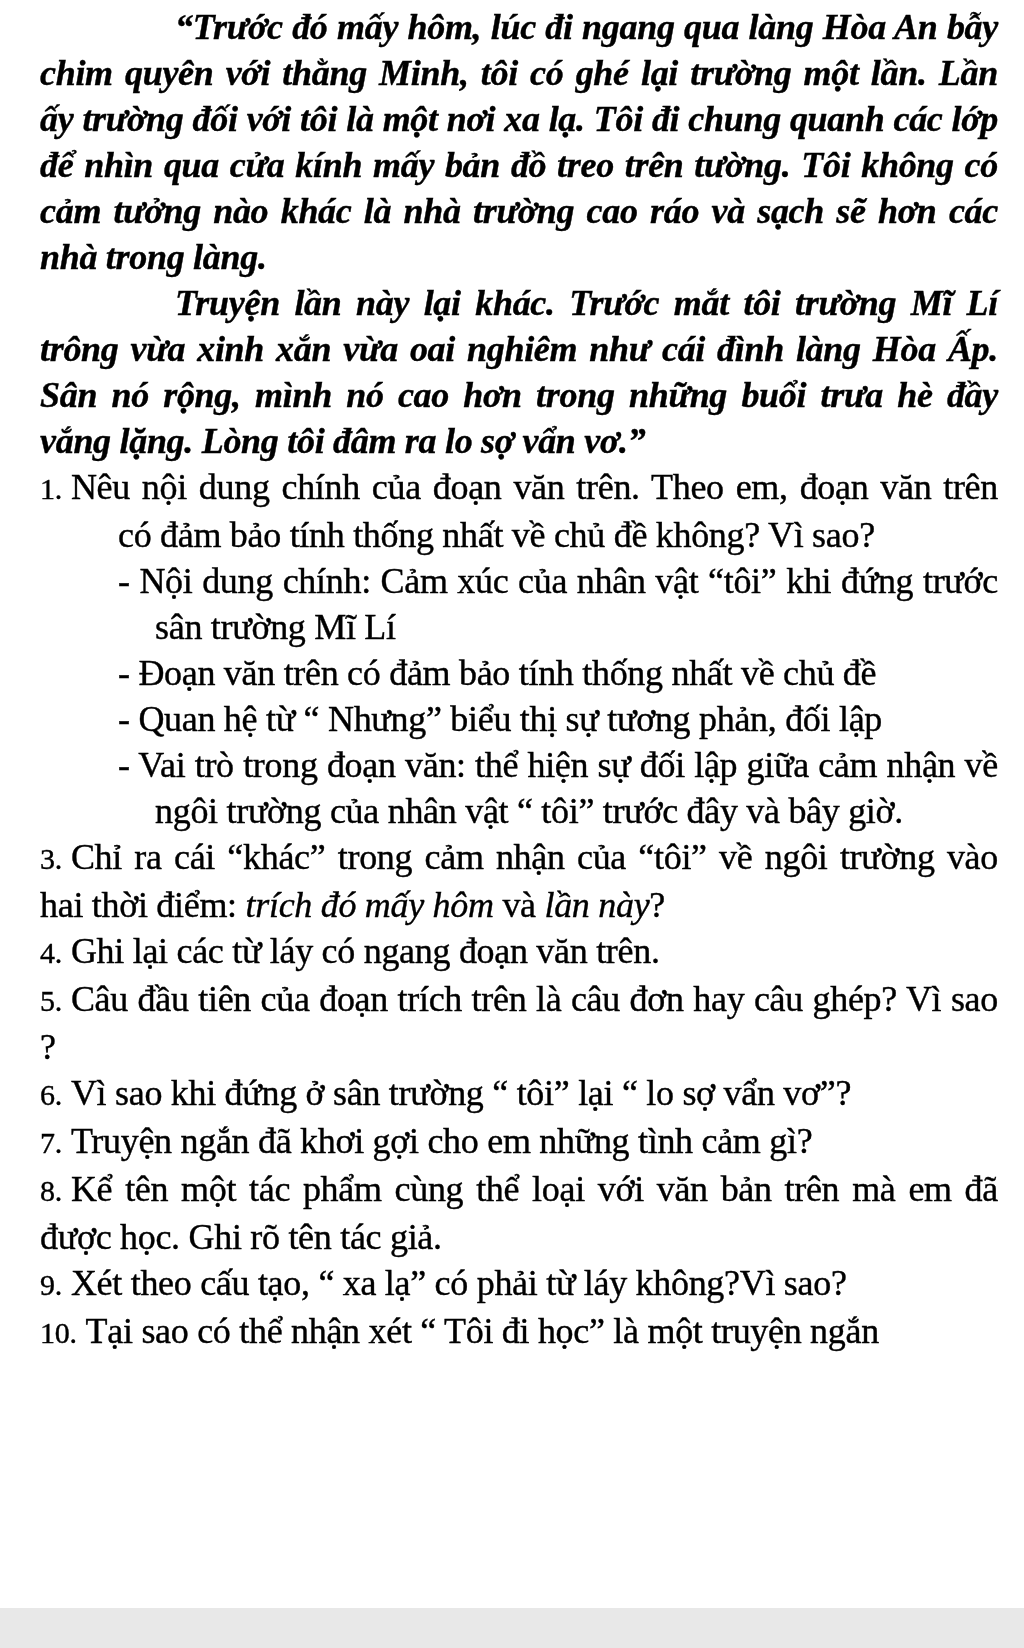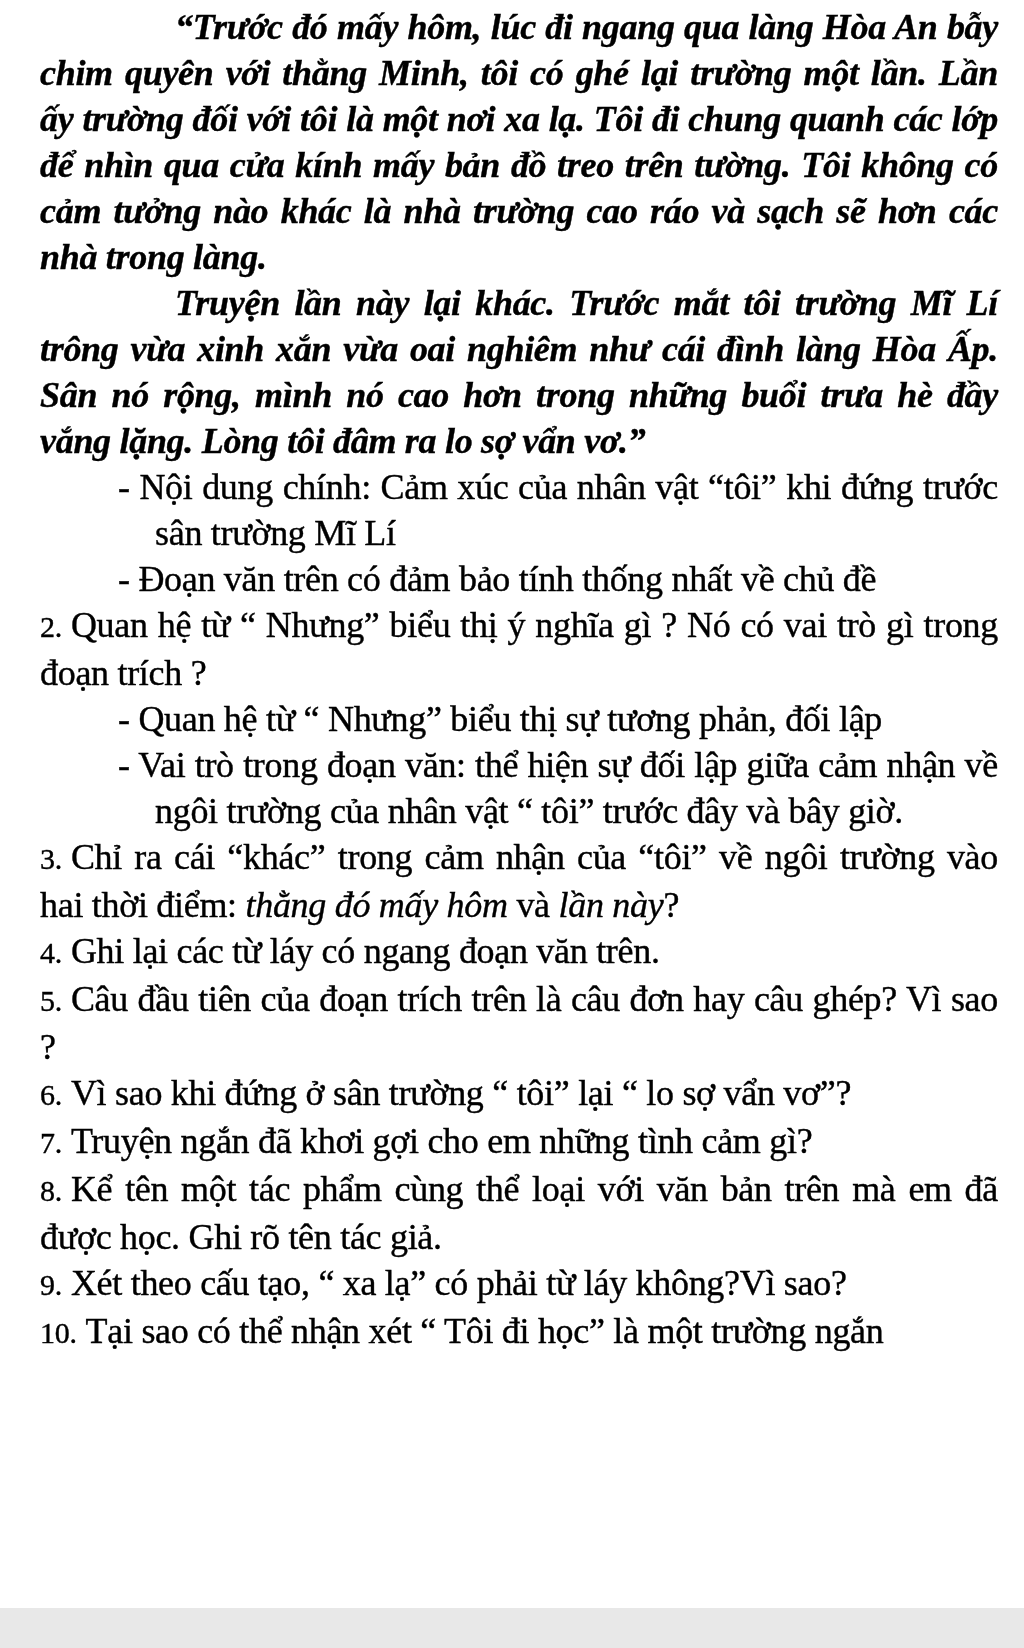--- a/index.html
+++ b/index.html
@@ -29,36 +29,36 @@
   .q i{font-weight:normal;}
 </style>
 </head>
 <body>
 
 <div class="doc">
 
   <p class="quote">“Trước đó mấy hôm, lúc đi ngang qua làng Hòa An bẫy chim quyên với thằng Minh, tôi có ghé lại trường một lần. Lần ấy trường đối với tôi là một nơi xa lạ. Tôi đi chung quanh các lớp để nhìn qua cửa kính mấy bản đồ treo trên tường. Tôi không có cảm tưởng nào khác là nhà trường cao ráo và sạch sẽ hơn các nhà trong làng.</p>
   <p class="quote">Truyện lần này lại khác. Trước mắt tôi trường Mĩ Lí trông vừa xinh xắn vừa oai nghiêm như cái đình làng Hòa Ấp. Sân nó rộng, mình nó cao hơn trong những buổi trưa hè đầy vắng lặng. Lòng tôi đâm ra lo sợ vẩn vơ.”</p>
 
+  <p class="q hang"><span class="qnum">1.</span><span>Nêu nội dung chính của đoạn văn trên. Theo em, đoạn văn trên có đảm bảo tính thống nhất về chủ đề không? Vì sao?</span></p>
   <p class="a">- Nội dung chính: Cảm xúc của nhân vật “tôi” khi đứng trước sân trường Mĩ Lí</p>
   <p class="a">- Đoạn văn trên có đảm bảo tính thống nhất về chủ đề</p>
 
-  <p class="q"><span class="qnum">2.</span><span>Quan hệ từ “ Nhưng” biểu thị ý nghĩa gì ? Nó có vai trò gì trong đoạn trích ?</span></p>
   <p class="a">- Quan hệ từ “ Nhưng” biểu thị sự tương phản, đối lập</p>
   <p class="a">- Vai trò trong đoạn văn: thể hiện sự đối lập giữa cảm nhận về ngôi trường của nhân vật “ tôi” trước đây và bây giờ.</p>
 
-  <p class="q"><span class="qnum">3.</span><span>Chỉ ra cái “khác” trong cảm nhận của “tôi” về ngôi trường vào hai thời điểm: </span><i>thằng đó mấy hôm</i><span> và </span><i>lần này</i><span>?</span></p>
+  <p class="q"><span class="qnum">3.</span><span>Chỉ ra cái “khác” trong cảm nhận của “tôi” về ngôi trường vào hai thời điểm: </span><i>trích đó mấy hôm</i><span> và </span><i>lần này</i><span>?</span></p>
 
   <p class="q"><span class="qnum">4.</span><span>Ghi lại các từ láy có ngang đoạn văn trên.</span></p>
 
   <p class="q"><span class="qnum">5.</span><span>Câu đầu tiên của đoạn trích trên là câu đơn hay câu ghép? Vì sao ?</span></p>
 
   <p class="q"><span class="qnum">6.</span><span>Vì sao khi đứng ở sân trường “ tôi” lại “ lo sợ vẩn vơ”?</span></p>
 
   <p class="q"><span class="qnum">7.</span><span>Truyện ngắn đã khơi gợi cho em những tình cảm gì?</span></p>
 
   <p class="q"><span class="qnum">8.</span><span>Kể tên một tác phẩm cùng thể loại với văn bản trên mà em đã được học. Ghi rõ tên tác giả.</span></p>
 
   <p class="q"><span class="qnum">9.</span><span>Xét theo cấu tạo, “ xa lạ” có phải từ láy không?Vì sao?</span></p>
 
-  <p class="q"><span class="qnum">10.</span><span>Tại sao có thể nhận xét “ Tôi đi học” là một trường ngắn</span></p>
+  <p class="q"><span class="qnum">10.</span><span>Tại sao có thể nhận xét “ Tôi đi học” là một truyện ngắn</span></p>
 
 </div>
 
 </body></html>

